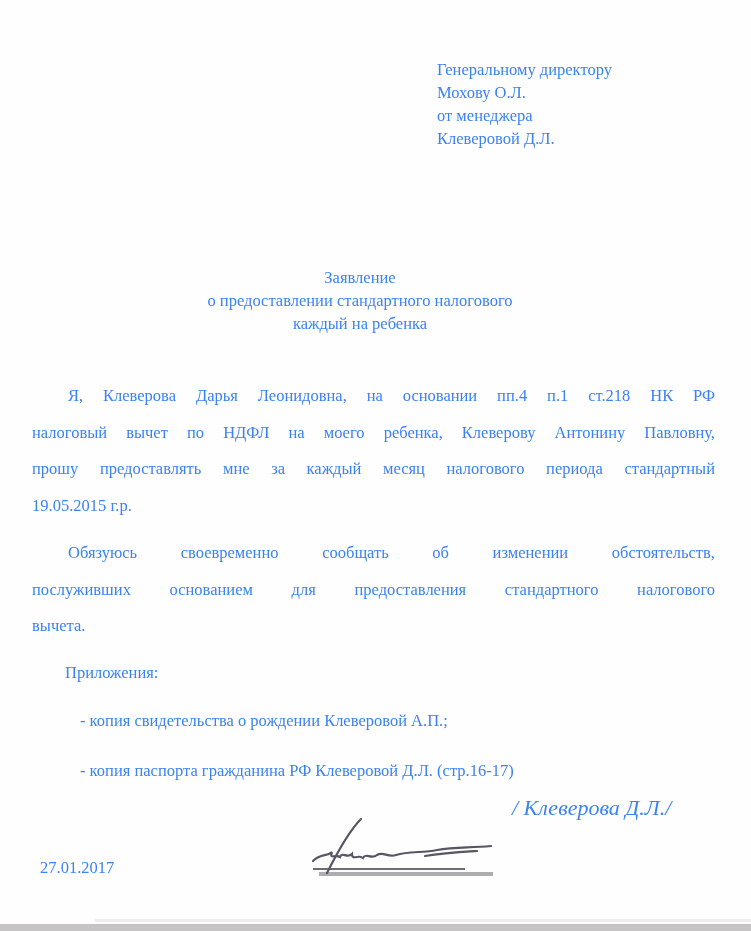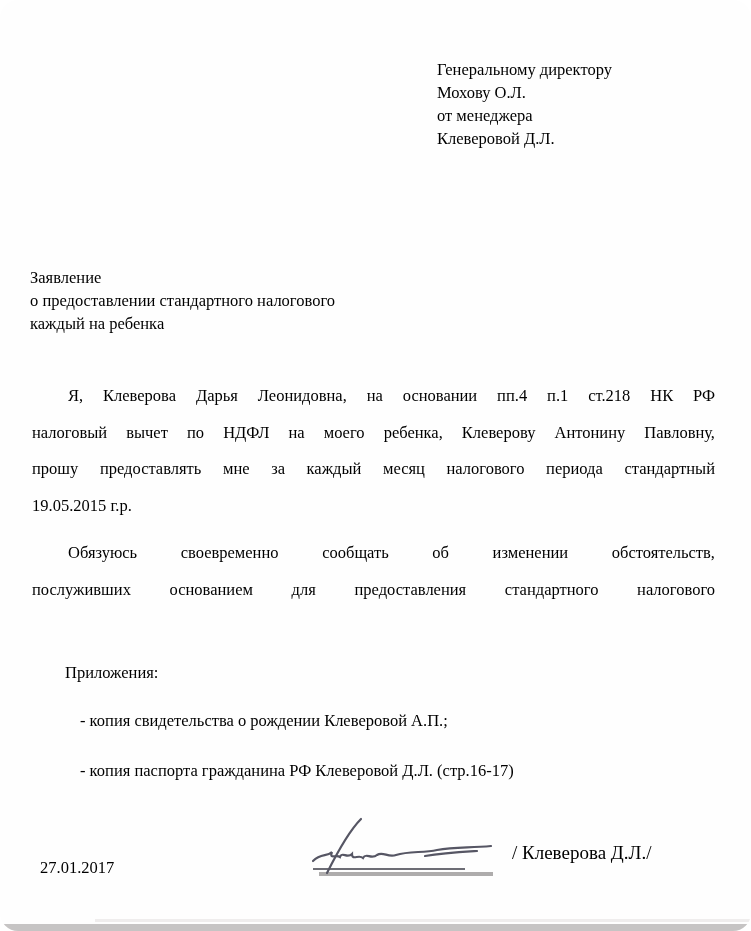--- a/index.html
+++ b/index.html
@@ -7,41 +7,41 @@
     padding: 0;
     background: #ffffff;
   }
   .canvas {
     position: relative;
     width: 751px;
     height: 931px;
     background: #fefefe;
     overflow: hidden;
     font-family: "Liberation Serif", "DejaVu Serif", serif;
-    color: #000000;
-    border-radius: 18px;
+    color: #3b82f6;
   }
   
   .recipient {
     position: absolute;
     left: 437px;
     top: 58px;
     width: 280px;
     font-size: 16.5px;
     line-height: 23px;
     text-align: left;
   }
   
   .title-block {
     position: absolute;
     left: 30px;
     top: 266px;
     width: 660px;
     font-size: 16.5px;
     line-height: 23px;
+    text-align: center;
   }
   
   .para {
     position: absolute;
     left: 32px;
     width: 683px;
     font-size: 16.5px;
     line-height: 36.5px;
   }
   .para1 { top: 378px; }
@@ -74,23 +74,24 @@
     position: absolute;
     left: 40px;
     top: 841px;
     font-size: 16.5px;
     line-height: 23px;
     margin-top: 15px;
   }
   .sign-name {
     position: absolute;
     left: 512px;
-    top: 841px;
-    font-size: 19px;
+    top: 796px;
+    font-size: 22px;
     line-height: 23px;
+    font-style: italic;
   }
   .signature-area {
     position: absolute;
     left: 305px;
     top: 815px;
     width: 200px;
     height: 62px;
   }
   .sig-line-dark {
     position: absolute;
@@ -148,20 +149,21 @@
   <div class="para para1">
     <div class="jline indent">Я, Клеверова Дарья Леонидовна, на основании пп.4 п.1 ст.218 НК РФ</div>
     <div class="jline">налоговый вычет по НДФЛ на моего ребенка, Клеверову Антонину Павловну,</div>
     <div class="jline">прошу предоставлять мне за каждый месяц налогового периода стандартный</div>
     <div class="lastline">19.05.2015 г.р.</div>
   </div>
 
   <div class="para para2">
     <div class="jline indent">Обязуюсь своевременно сообщать об изменении обстоятельств,</div>
     <div class="jline">послуживших основанием для предоставления стандартного налогового</div>
+    <div class="lastline">вычета.</div>
   </div>
 
   <div class="attach-heading">Приложения:</div>
   <div class="attach-item attach-item-1">- копия свидетельства о рождении Клеверовой А.П.;</div>
   <div class="attach-item attach-item-2">- копия паспорта гражданина РФ Клеверовой Д.Л. (стр.16-17)</div>
 
   <div class="sign-date">27.01.2017</div>
 
   <div class="signature-area">
     <div class="sig-line-dark"></div>

